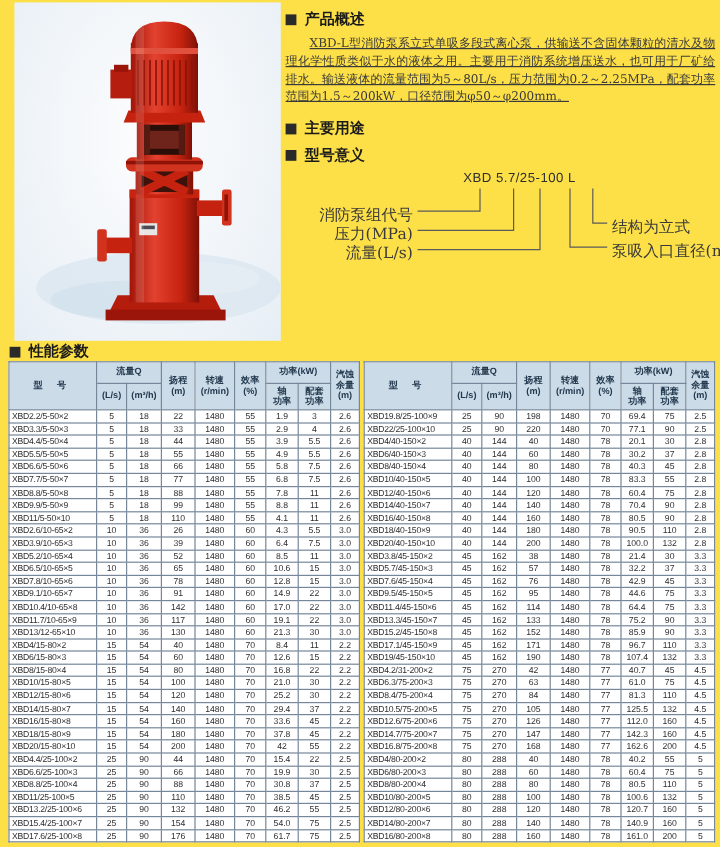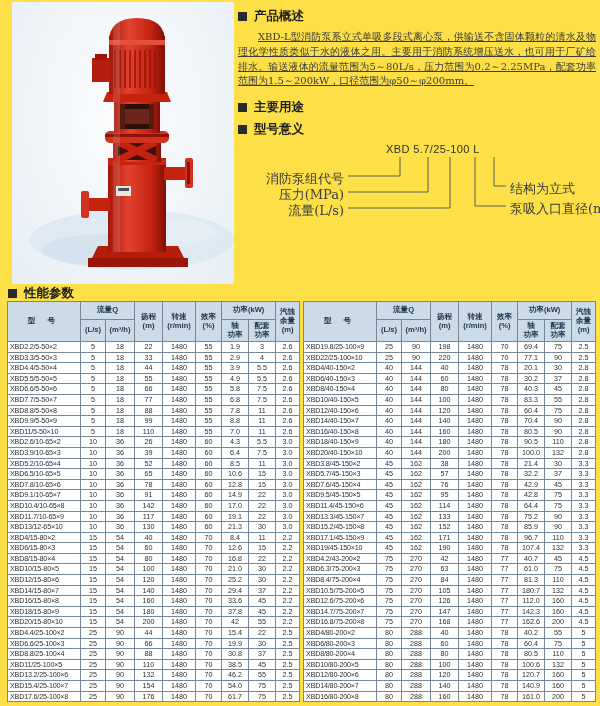--- a/index.html
+++ b/index.html
@@ -295,21 +295,21 @@
             <td>2.6</td>
           </tr>
 
           <tr>
             <td class="model">XBD11/5-50×10</td>
             <td>5</td>
             <td>18</td>
             <td>110</td>
             <td>1480</td>
             <td>55</td>
-            <td>7.0</td>
+            <td>4.1</td>
             <td>11</td>
             <td>2.6</td>
           </tr>
 
           <tr>
             <td class="model">XBD2.6/10-65×2</td>
             <td>10</td>
             <td>36</td>
             <td>26</td>
             <td>1480</td>
@@ -815,21 +815,21 @@
             <td>3.3</td>
           </tr>
 
           <tr>
             <td class="model">XBD9.5/45-150×5</td>
             <td>45</td>
             <td>162</td>
             <td>95</td>
             <td>1480</td>
             <td>78</td>
-            <td>42.8</td>
+            <td>44.6</td>
             <td>75</td>
             <td>3.3</td>
           </tr>
 
           <tr>
             <td class="model">XBD11.4/45-150×6</td>
             <td>45</td>
             <td>162</td>
             <td>114</td>
             <td>1480</td>
@@ -881,21 +881,21 @@
             <td>162</td>
             <td>190</td>
             <td>1480</td>
             <td>78</td>
             <td>107.4</td>
             <td>132</td>
             <td>3.3</td>
           </tr>
 
           <tr>
-            <td class="model">XBD4.2/43-200×2</td>
+            <td class="model">XBD4.2/31-200×2</td>
             <td>75</td>
             <td>270</td>
             <td>42</td>
             <td>1480</td>
             <td>77</td>
             <td>40.7</td>
             <td>45</td>
             <td>4.5</td>
           </tr>
 
@@ -923,21 +923,21 @@
             <td>4.5</td>
           </tr>
 
           <tr>
             <td class="model">XBD10.5/75-200×5</td>
             <td>75</td>
             <td>270</td>
             <td>105</td>
             <td>1480</td>
             <td>77</td>
-            <td>180.7</td>
+            <td>125.5</td>
             <td>132</td>
             <td>4.5</td>
           </tr>
 
           <tr>
             <td class="model">XBD12.6/75-200×6</td>
             <td>75</td>
             <td>270</td>
             <td>126</td>
             <td>1480</td>

